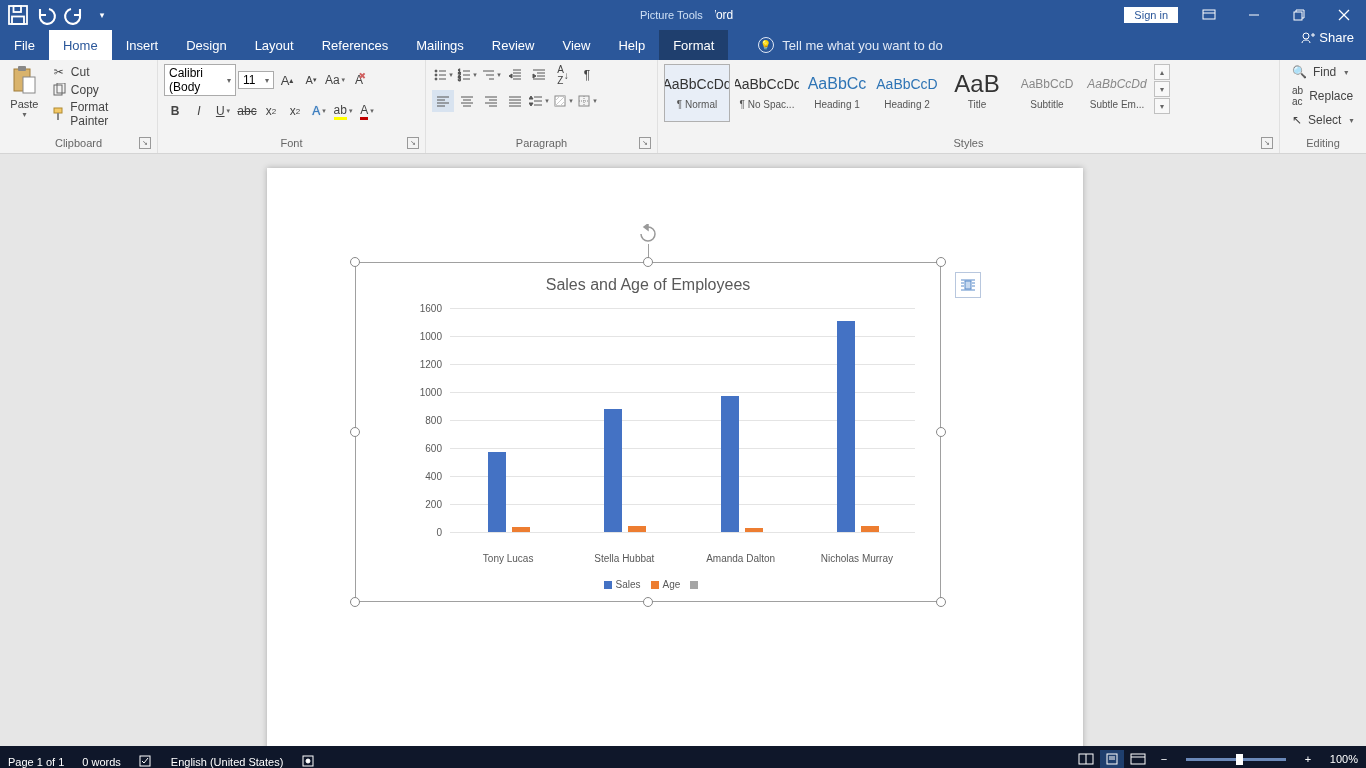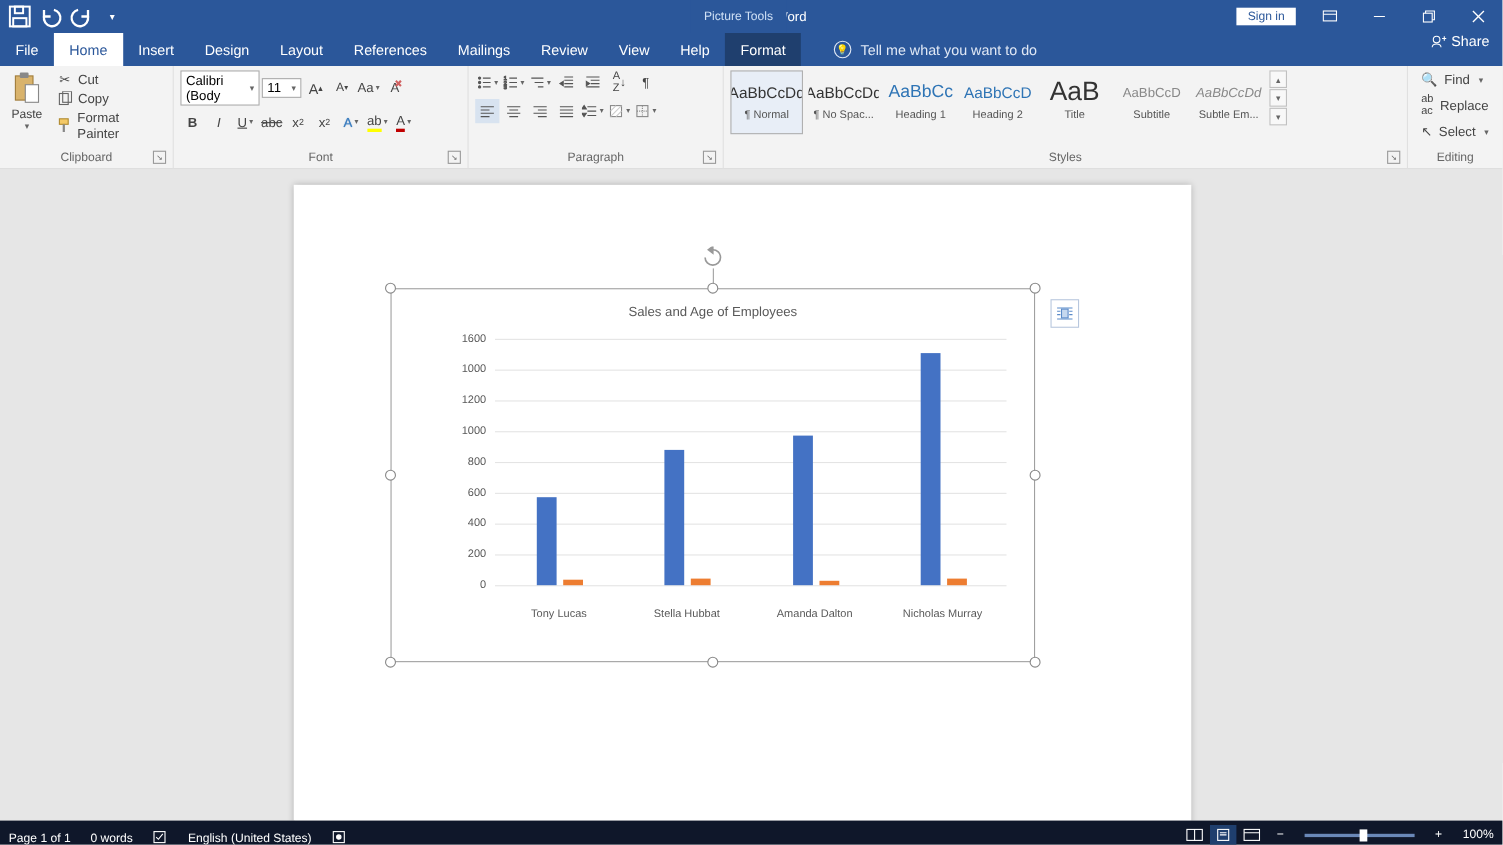--- a/index.html
+++ b/index.html
@@ -70,21 +70,21 @@
 .chartobj .selbox { position: absolute; inset: 0; border: 1px solid #a0a0a0; }
 .handle { position: absolute; width: 10px; height: 10px; background: #fff; border: 1px solid #888; border-radius: 50%; }
 .handle.tl { left: -5px; top: -5px; } .handle.tr { right: -5px; top: -5px; }
 .handle.bl { left: -5px; bottom: -5px; } .handle.br { right: -5px; bottom: -5px; }
 .handle.tm { left: 50%; top: -5px; margin-left: -5px; } .handle.bm { left: 50%; bottom: -5px; margin-left: -5px; }
 .handle.ml { left: -5px; top: 50%; margin-top: -5px; } .handle.mr { right: -5px; top: 50%; margin-top: -5px; }
 .rotate { position: absolute; left: 50%; top: -38px; margin-left: -10px; width: 20px; height: 20px; color: #888; }
 .rotate::after { content:""; position:absolute; left:50%; top:20px; width:1px; height:14px; background:#a0a0a0; }
 .layoutopt { position: absolute; right: -40px; top: 10px; width: 26px; height: 26px; border: 1px solid #b8c7de; background: #fff; display:flex;align-items:center;justify-content:center; }
 
-.chart-title { text-align: center; font-size: 12px; color: #595959; padding-top: 14px; }
+.chart-title { text-align: center; font-size: 16px; color: #595959; padding-top: 14px; }
 .plot { position: absolute; left: 95px; top: 46px; right: 26px; bottom: 70px; }
 .gridline { position: absolute; left: 0; right: 0; border-top: 1px solid #e4e4e4; }
 .ylabel { position: absolute; right: 100%; margin-right: 8px; font-size: 10px; color: #595959; transform: translateY(-50%); }
 .xlabel { position: absolute; top: 100%; margin-top: 21px; font-size: 10px; color: #595959; transform: translateX(-50%); white-space: nowrap; }
 .bar { position: absolute; bottom: 0; width: 18px; }
 .bar.s1 { background: #4472c4; }
 .bar.s2 { background: #ed7d31; }
 .legend { position: absolute; left: 0; right: 0; bottom: 12px; text-align: center; font-size: 10px; color: #595959; }
 .legend span.sw { display:inline-block; width:8px; height:8px; margin: 0 4px 0 10px; vertical-align: middle; }
 
@@ -500,20 +500,21 @@
           <div class="bar s1" style="height: 123.2px; left: 154.375px; background: rgb(68, 114, 196);"></div>
           <div class="bar s2" style="height: 6.3px; left: 178.375px; background: rgb(237, 125, 49);"></div>
           <div class="xlabel" style="left: 174.375px;">Stella  Hubbat</div>
           <div class="bar s1" style="height: 135.8px; left: 270.625px; background: rgb(68, 114, 196);"></div>
           <div class="bar s2" style="height: 4.2px; left: 294.625px; background: rgb(237, 125, 49);"></div>
           <div class="xlabel" style="left: 290.625px;">Amanda Dalton</div>
           <div class="bar s1" style="height: 211.4px; left: 386.875px; background: rgb(68, 114, 196);"></div>
           <div class="bar s2" style="height: 5.6px; left: 410.875px; background: rgb(237, 125, 49);"></div>
           <div class="xlabel" style="left: 406.875px;">Nicholas Murray</div>
         </div>
+      <div class="legend" id="legend"><span class="sw" style="background:#4472c4"></span>Sales<span class="sw" style="background:#ed7d31"></span>Age<span class="sw" style="background:#a5a5a5"></span></div>
     </div>
   </div>
 </div>
 
 <div class="statusbar">
   <div class="sbitem">Page 1 of 1</div>
   <div class="sbitem">0 words</div>
   <div class="sbitem">
       <svg width="14" height="14" fill="none" stroke="#fff">
         <rect x="1" y="2" width="10" height="10"></rect>

